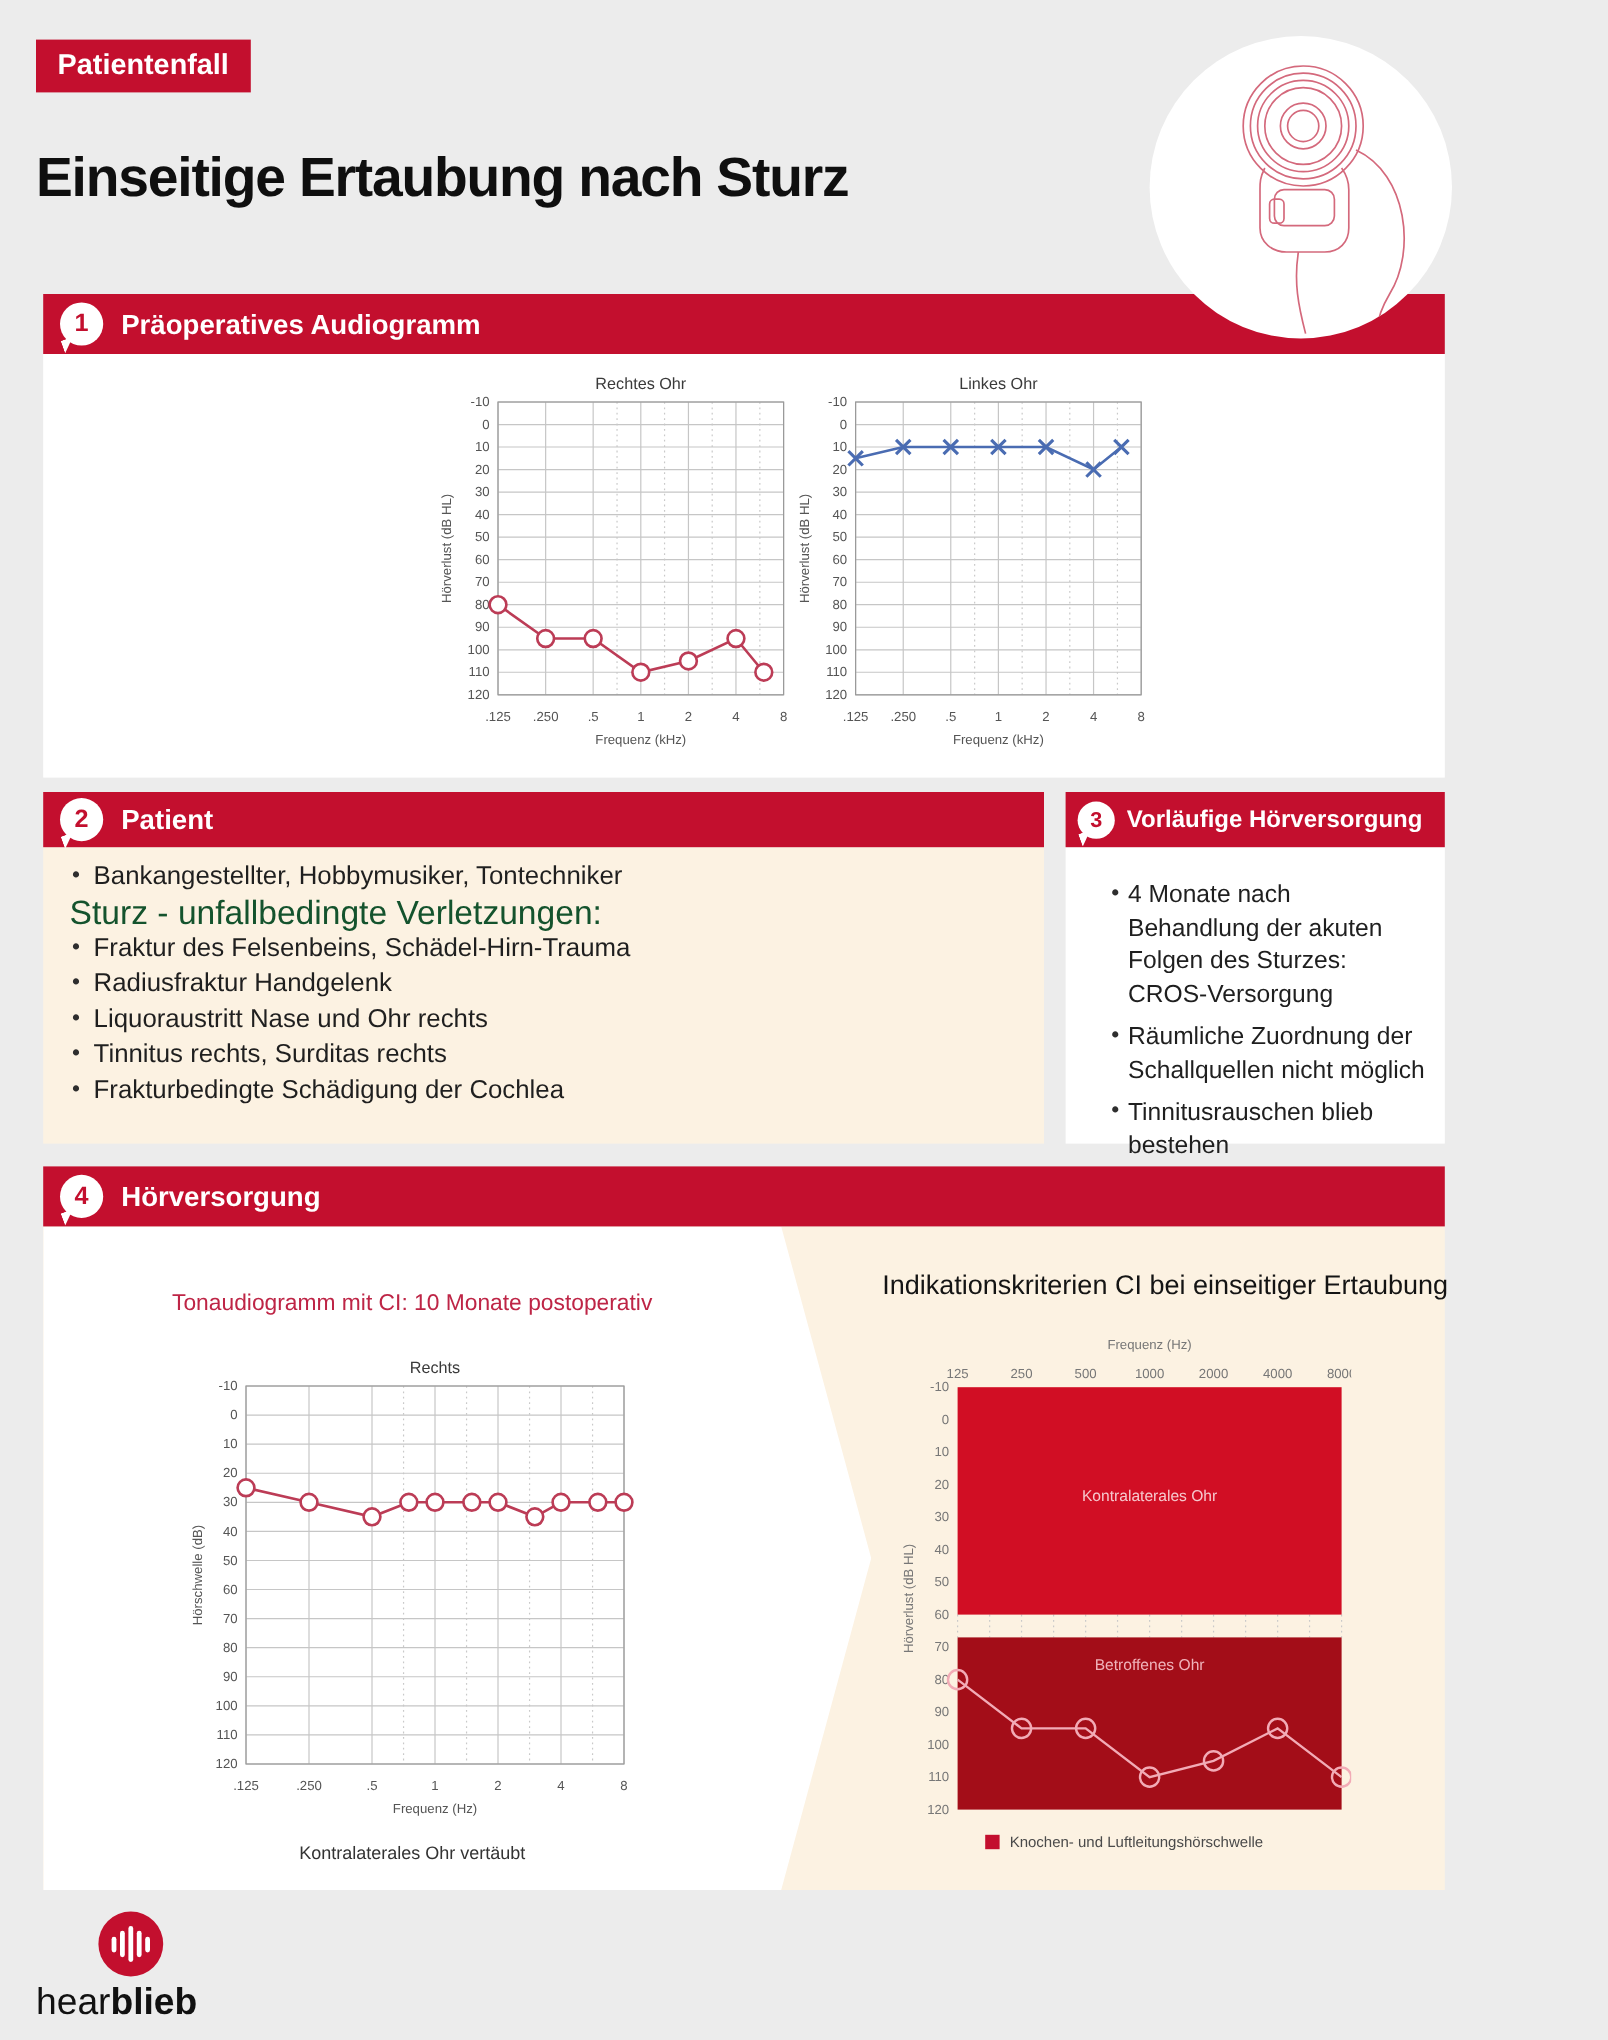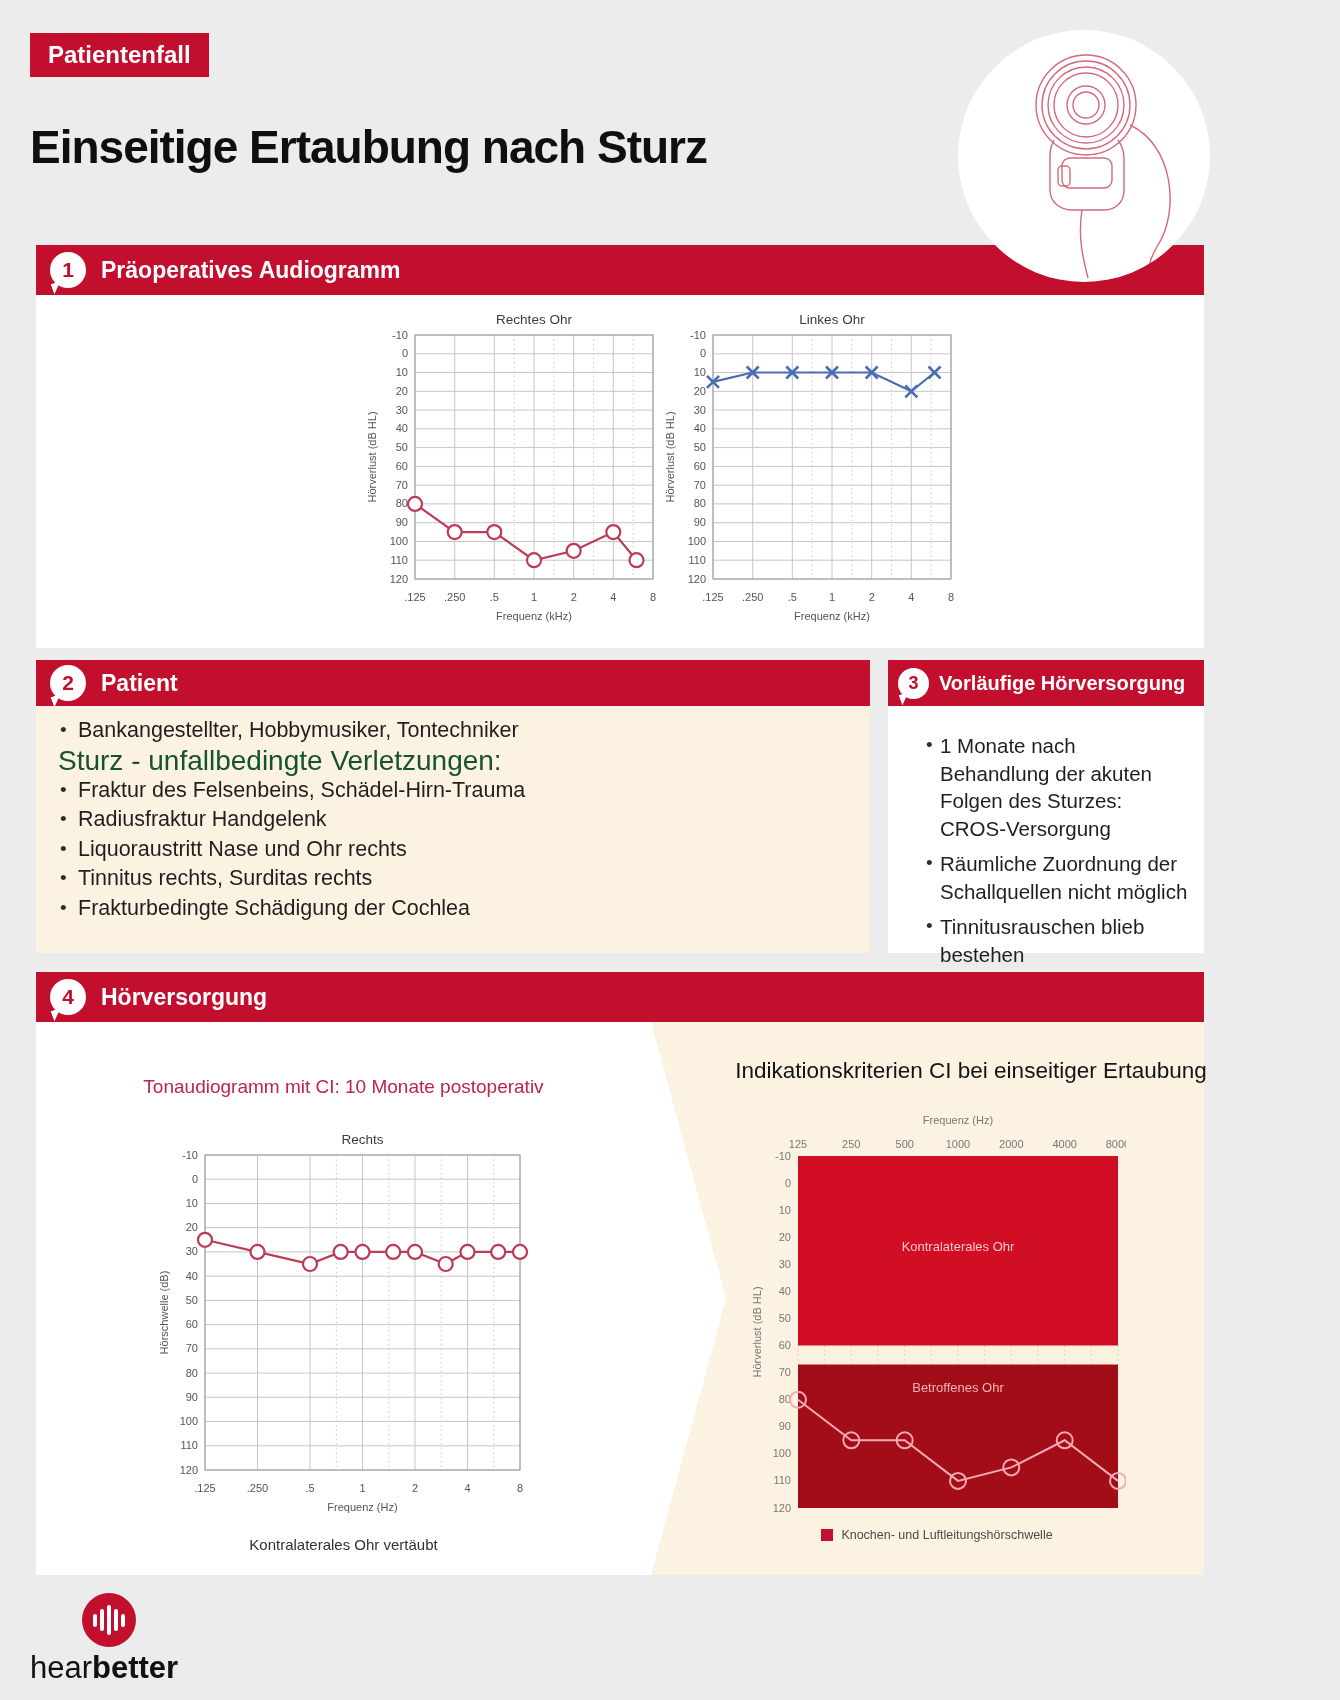--- a/index.html
+++ b/index.html
@@ -261,21 +261,21 @@
   </div>
 
   <div class="bar s3bar">
     <span class="bubble">
         <span>3</span>
       </span>
     <span class="bar-title">Vorläufige Hörversorgung</span>
   </div>
   <div class="panel s3panel">
     <ul class="blist">
-      <li>1 Monate nach Behandlung der akuten Folgen des Sturzes: CROS-Versorgung</li>
+      <li>4 Monate nach Behandlung der akuten Folgen des Sturzes: CROS-Versorgung</li>
       <li>Räumliche Zuordnung der Schallquellen nicht möglich</li>
       <li>Tinnitusrauschen blieb bestehen</li>
     </ul>
   </div>
 
   <div class="bar s4bar">
     <span class="bubble">
         <span>4</span>
       </span>
     <span class="bar-title">Hörversorgung</span>
@@ -406,16 +406,16 @@
   </div>
 
   <div class="footer-icon">
     <i style="height:13px"></i>
       <i style="height:22px"></i>
       <i style="height:30px"></i>
       <i style="height:22px"></i>
       <i style="height:13px"></i>
   </div>
   <div class="brand">
-    <span>hear</span><span class="bold">better</span>
+    <span>hear</span><span class="bold">blieb</span>
   </div>
 
 </div>
 
 </body></html>

